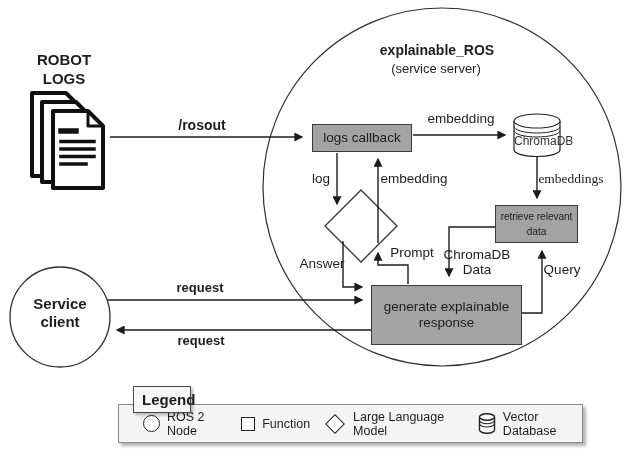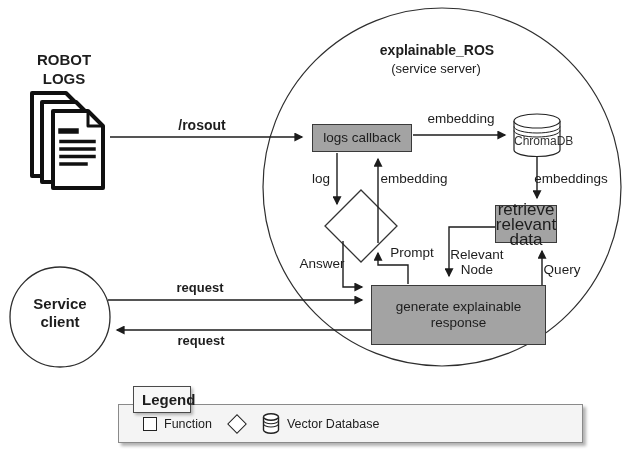--- a/index.html
+++ b/index.html
@@ -92,71 +92,76 @@
       <path d="M343,241 V287 H362" marker-end="url(#ah)"></path>
       <path d="M108,300 H362" marker-end="url(#ah)"></path>
       <path d="M371,330 H117" marker-end="url(#ah)"></path>
     </g>
   </svg>
 
   <div class="node" style="left:312px;top:124px;width:100px;height:28px;">
     <span>logs callback</span>
   </div>
 
-  <div class="node" style="left:495px;top:205px;width:62px;height:38px;font-size:17px;line-height:15px;">
+  <div class="node" style="left:495px;top:205px;width:83px;height:38px;font-size:10px;line-height:15px;">
     <span>retrieve relevant data</span>
   </div>
 
-  <div class="node" style="left:371px;top:285px;width:175px;height:60px;">
+  <div class="node" style="left:371px;top:285px;width:151px;height:60px;">
     <span>generate explainable response</span>
   </div>
 
   <div class="lbl wrap b" style="left:64px;top:69px;width:84px;font-size:15px;line-height:19px;">ROBOT LOGS</div>
 
   <div class="lbl b" style="left:202px;top:113px;font-size:14px;margin-top:12px;">/rosout</div>
 
   <div class="lbl b" style="left:437px;top:50px;font-size:14px;">explainable_ROS</div>
   <div class="lbl" style="left:436px;top:68px;font-size:13px;">(service server)</div>
 
   <div class="lbl" style="left:461px;top:118px;">embedding</div>
 
   <div class="lbl" style="left:321px;top:178px;">log</div>
 
   <div class="lbl" style="left:414px;top:178px;">embedding</div>
 
-  <div class="lbl" style="left:571px;top:178px;">embeddings</div>
+  <div class="lbl" style="left:571px;top:178px;font-family:Liberation Serif, serif;">embeddings</div>
 
   <div class="tiny-db-label">ChromaDB</div>
 
 
   <div class="lbl" style="left:322px;top:263px;">Answer</div>
 
   <div class="lbl" style="left:412px;top:252px;">Prompt</div>
 
-  <div class="lbl wrap" style="left:477px;top:262px;width:70px;">Relevant Node</div>
+  <div class="lbl wrap" style="left:477px;top:262px;width:70px;">ChromaDB Data</div>
 
   <div class="lbl" style="left:562px;top:269px;">Query</div>
 
   <div class="lbl b" style="left:200px;top:287px;font-size:13px;">request</div>
 
   <div class="lbl b" style="left:201px;top:340px;font-size:13px;">request</div>
 
   <div class="lbl wrap b" style="left:60px;top:313px;width:80px;font-size:15px;line-height:18px;">Service client</div>
 
   <div class="legend-tab">
     <span>Legend</span>
   </div>
 
   <div class="legend-bar">
     <div class="legend-item">
+      <span class="ico-circle"></span>
+      <span>ROS 2 Node</span>
+    </div>
+    <div class="legend-item">
       <span class="ico-square"></span>
       <span>Function</span>
     </div>
     <div class="legend-item">
       <span class="ico-diamond"></span>
+      <span>Large Language Model</span>
     </div>
     <div class="legend-item">
       <svg class="ico-cyl" width="18" height="22" viewBox="0 0 18 22">
         <path d="M1.5,4 L1.5,17 A7.5,3.2 0 0 0 16.5,17 L16.5,4" fill="#ffffff" stroke="#222222" stroke-width="1.4"></path>
         <ellipse cx="9" cy="4" rx="7.5" ry="3.2" fill="#ffffff" stroke="#222222" stroke-width="1.4"></ellipse>
         <path d="M1.5,7.5 A7.5,3.2 0 0 0 16.5,7.5 M1.5,10.8 A7.5,3.2 0 0 0 16.5,10.8" fill="none" stroke="#222222" stroke-width="1.1"></path>
       </svg>
       <span>Vector Database</span>
     </div>
   </div>

